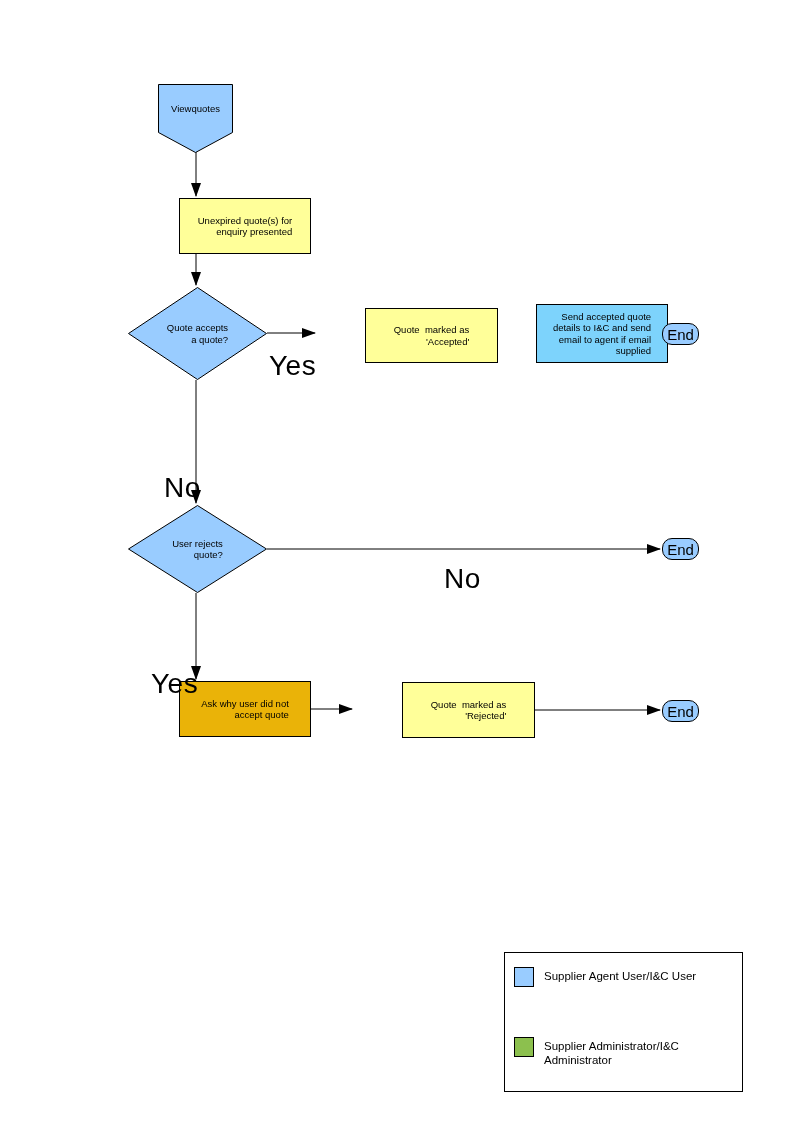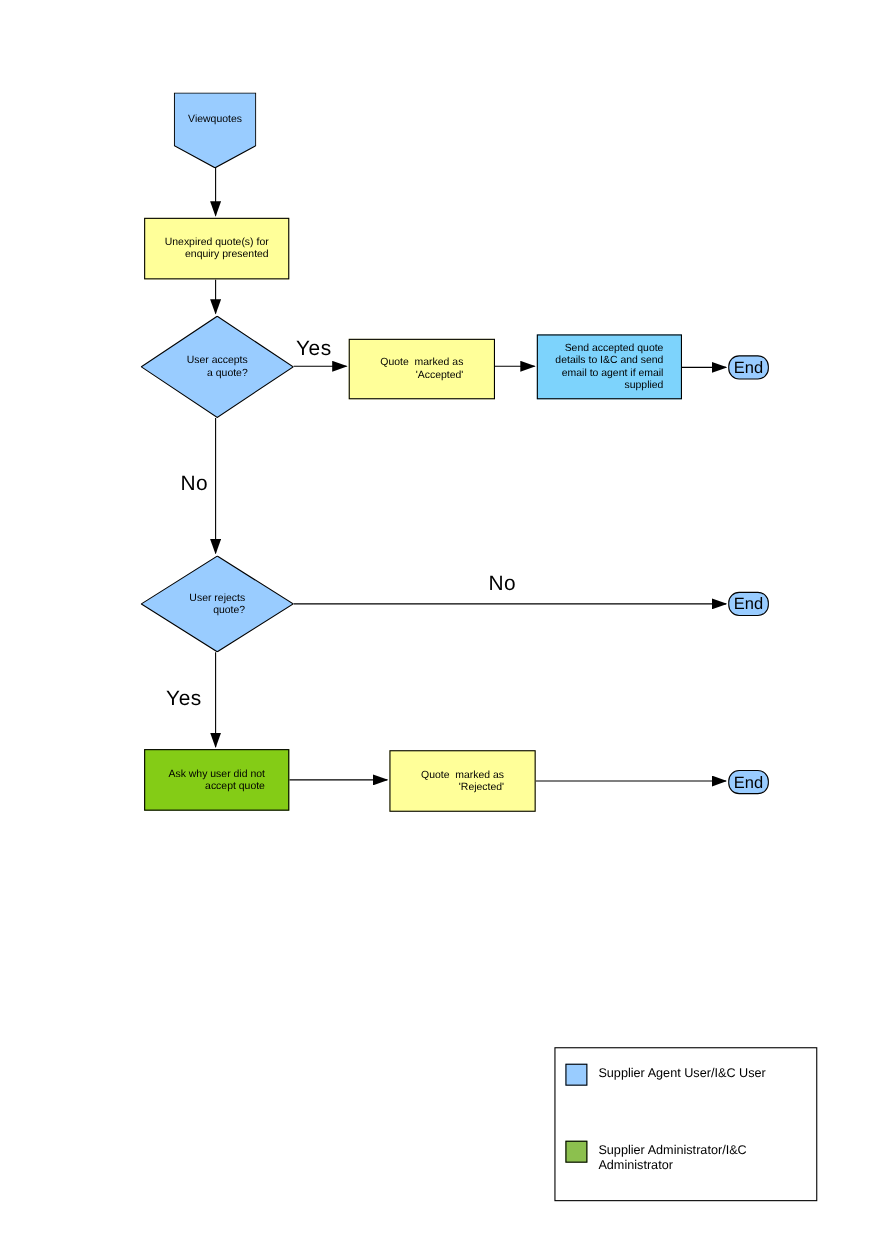--- a/index.html
+++ b/index.html
@@ -25,20 +25,21 @@
   .node {
     position: absolute;
   }
   .rect {
     position: absolute;
     box-sizing: border-box;
     border: 1px solid #000000;
     display: flex;
     align-items: center;
     justify-content: center;
+    margin-left: 48px;
   }
   .shape-svg {
     position: absolute;
     left: 0; top: 0;
     display: block;
   }
   .nlabel {
     position: absolute;
     left: 0;
     width: 100%;
@@ -58,23 +59,24 @@
     height: 22px;
     border: 1px solid #000000;
     border-radius: 10px;
     display: flex;
     align-items: center;
     justify-content: center;
     font-size: 15px;
   }
   .elabel {
     position: absolute;
-    font-size: 19px;
+    font-size: 28px;
     line-height: 24px;
     letter-spacing: 0.5px;
+    margin-top: 48px;
   }
   #legend-box {
     position: absolute;
     left: 504px;
     top: 952px;
     width: 239px;
     height: 140px;
     box-sizing: border-box;
     border: 1px solid #000000;
     background: #ffffff;
@@ -132,21 +134,21 @@
 
   <div class="rect" style="left: 131px; top: 198px; width: 132px; height: 56px; background-color: rgb(255, 255, 153);">
     <div class="nlabel">Unexpired quote(s) for
 enquiry presented</div>
   </div>
 
   <div class="node" style="left:128px;top:287px;width:139px;height:93px">
     <svg class="shape-svg" width="139" height="93">
       <polygon points="69.5,0.5 138.5,46.5 69.5,92.5 0.5,46.5" stroke="#000000" stroke-width="1" fill="#99CCFF"></polygon>
     </svg>
-    <div class="nlabel" style="top:0;height:93px">User accepts
+    <div class="nlabel" style="top:0;height:93px">Quote accepts
 a quote?</div>
   </div>
 
   <div class="rect" style="left: 317px; top: 308px; width: 133px; height: 55px; background-color: rgb(255, 255, 153);">
     <div class="nlabel">Quote  marked as
 'Accepted'</div>
   </div>
 
   <div class="rect" style="left: 488px; top: 304px; width: 132px; height: 59px; background-color: #7dd3fc;">
     <div class="nlabel">Send accepted quote
@@ -164,21 +166,21 @@
       <polygon points="69.5,0.5 138.5,44 69.5,87.5 0.5,44" stroke="#000000" stroke-width="1" fill="#99CCFF"></polygon>
     </svg>
     <div class="nlabel" style="top:0;height:88px">User rejects
 quote?</div>
   </div>
 
   <div class="endnode" style="left: 662px; top: 538px; background-color: rgb(153, 204, 255);">
     <span>End</span>
   </div>
 
-  <div class="rect" style="left: 131px; top: 681px; width: 132px; height: 56px; background-color: #84cc16;">
+  <div class="rect" style="left: 131px; top: 681px; width: 132px; height: 56px; background-color: #eab308;">
     <div class="nlabel">Ask why user did not
 accept quote</div>
   </div>
 
   <div class="rect" style="left: 354px; top: 682px; width: 133px; height: 56px; background-color: rgb(255, 255, 153);">
     <div class="nlabel">Quote  marked as
 'Rejected'</div>
   </div>
 
   <div class="endnode" style="left: 662px; top: 700px; background-color: rgb(153, 204, 255);">

